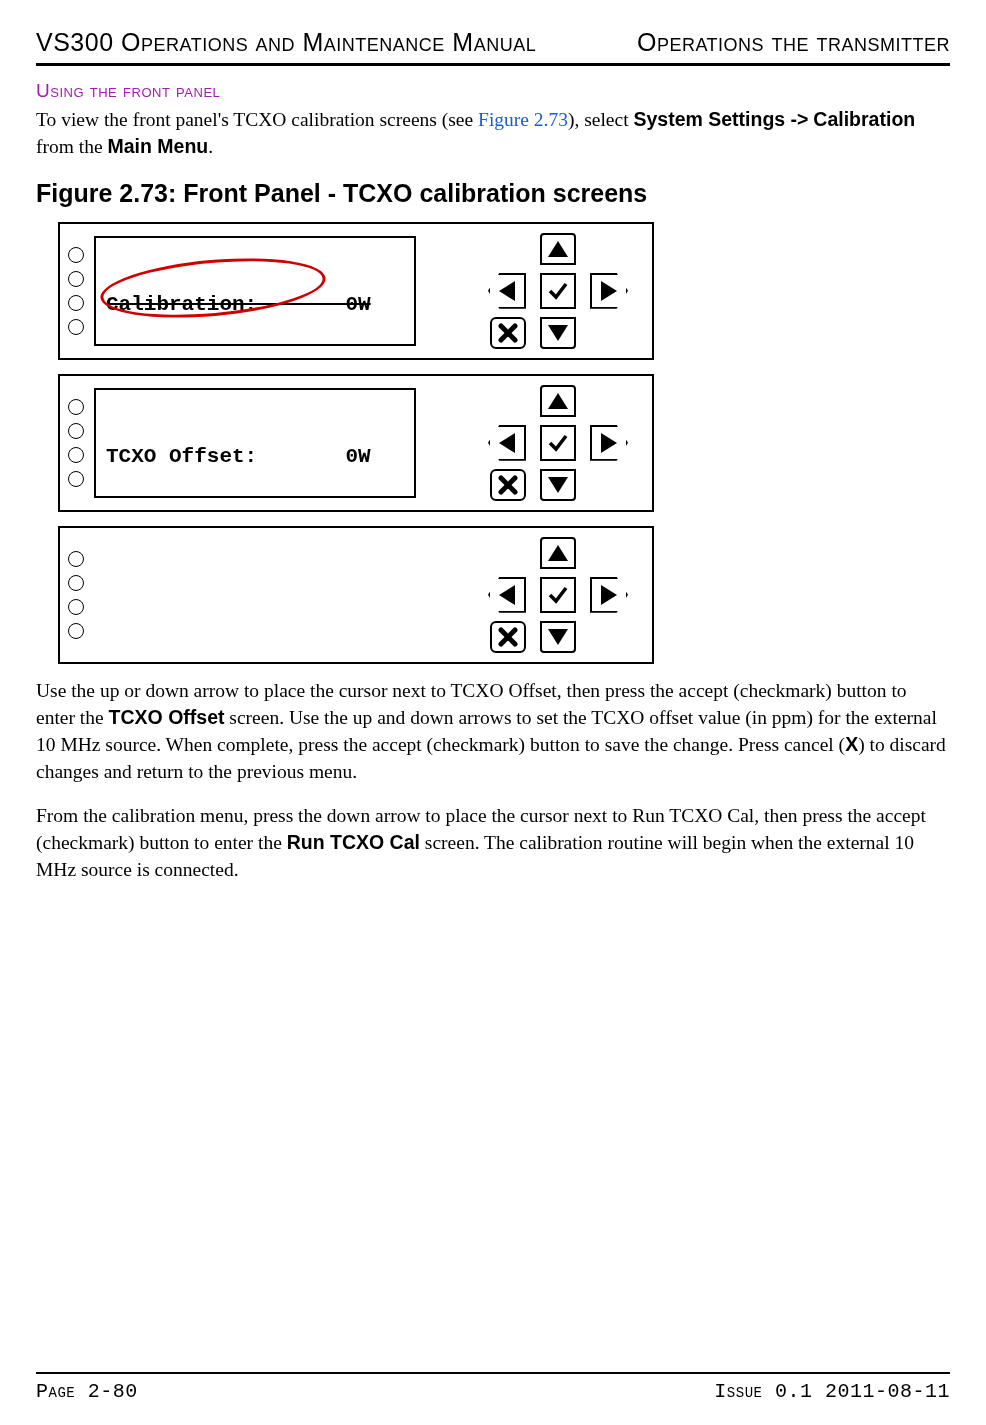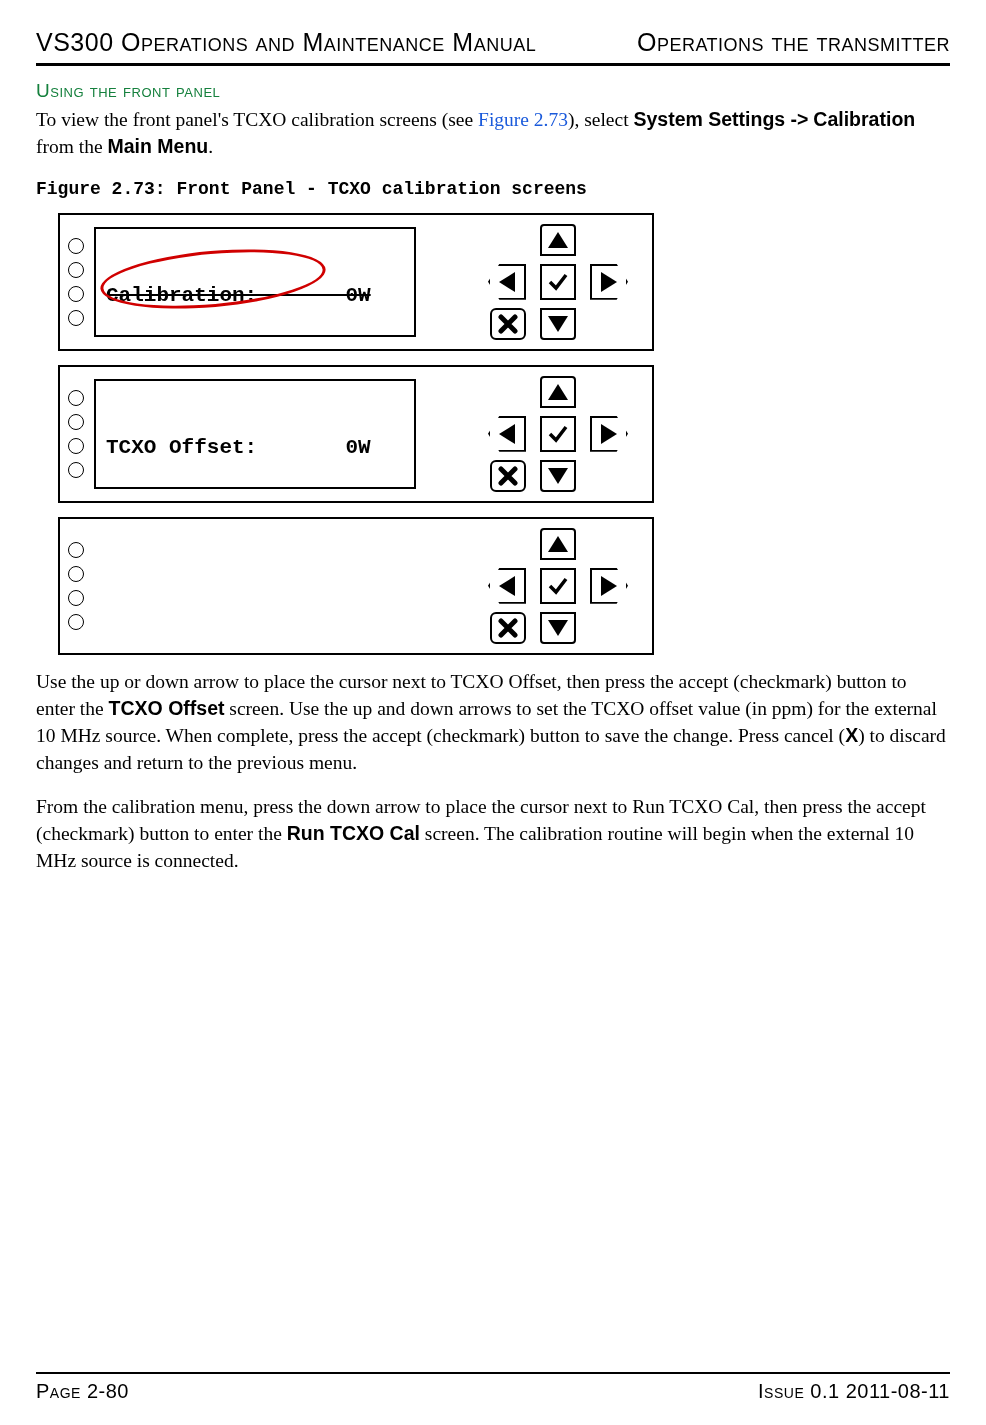--- a/index.html
+++ b/index.html
@@ -25,37 +25,37 @@
     padding-bottom: 2px;
     font-family: 'Trebuchet MS', 'Segoe UI', sans-serif;
   }
   .hr-thick {
     border: none;
     border-top: 3px solid #000;
     margin: 4px 0 14px 0;
   }
   .subhead {
     font-variant: small-caps;
-    color: #15803d;
+    color: #a21caf;
     font-family: 'Trebuchet MS', sans-serif;
     font-size: 19px;
     letter-spacing: 0.5px;
     margin: 4px 0 2px 0;
   }
   .body-text {
     font-size: 19.5px;
     line-height: 1.35;
     margin: 4px 0 18px 0;
   }
   .fig-link { color: #1a5adb; }
   .sans-bold { font-family: 'Segoe UI', Arial, sans-serif; font-weight: 600; }
   .figure-caption {
-    font-family: Liberation Mono, monospace;
+    font-family: Liberation Sans, sans-serif;
     font-weight: bold;
-    font-size: 18px;
+    font-size: 25px;
     margin: 10px 0 14px 0;
   }
   .panel-block {
     border: 2.5px solid #000;
     width: 596px;
     height: 138px;
     margin: 0 0 14px 22px;
     display: flex;
     align-items: center;
     padding: 6px 8px 6px 8px;
@@ -145,21 +145,21 @@
   .footer {
     position: absolute;
     bottom: 22px;
     left: 36px;
     right: 36px;
   }
   .footer-row {
     display:flex;
     justify-content: space-between;
     font-variant: small-caps;
-    font-family: Liberation Sans, sans-serif;
+    font-family: Liberation Mono, monospace;
     font-size: 20px;
     letter-spacing: 0.5px;
     gap: 32px;
   }
 </style>
 </head>
 <body>
 
 <div class="page">
 

